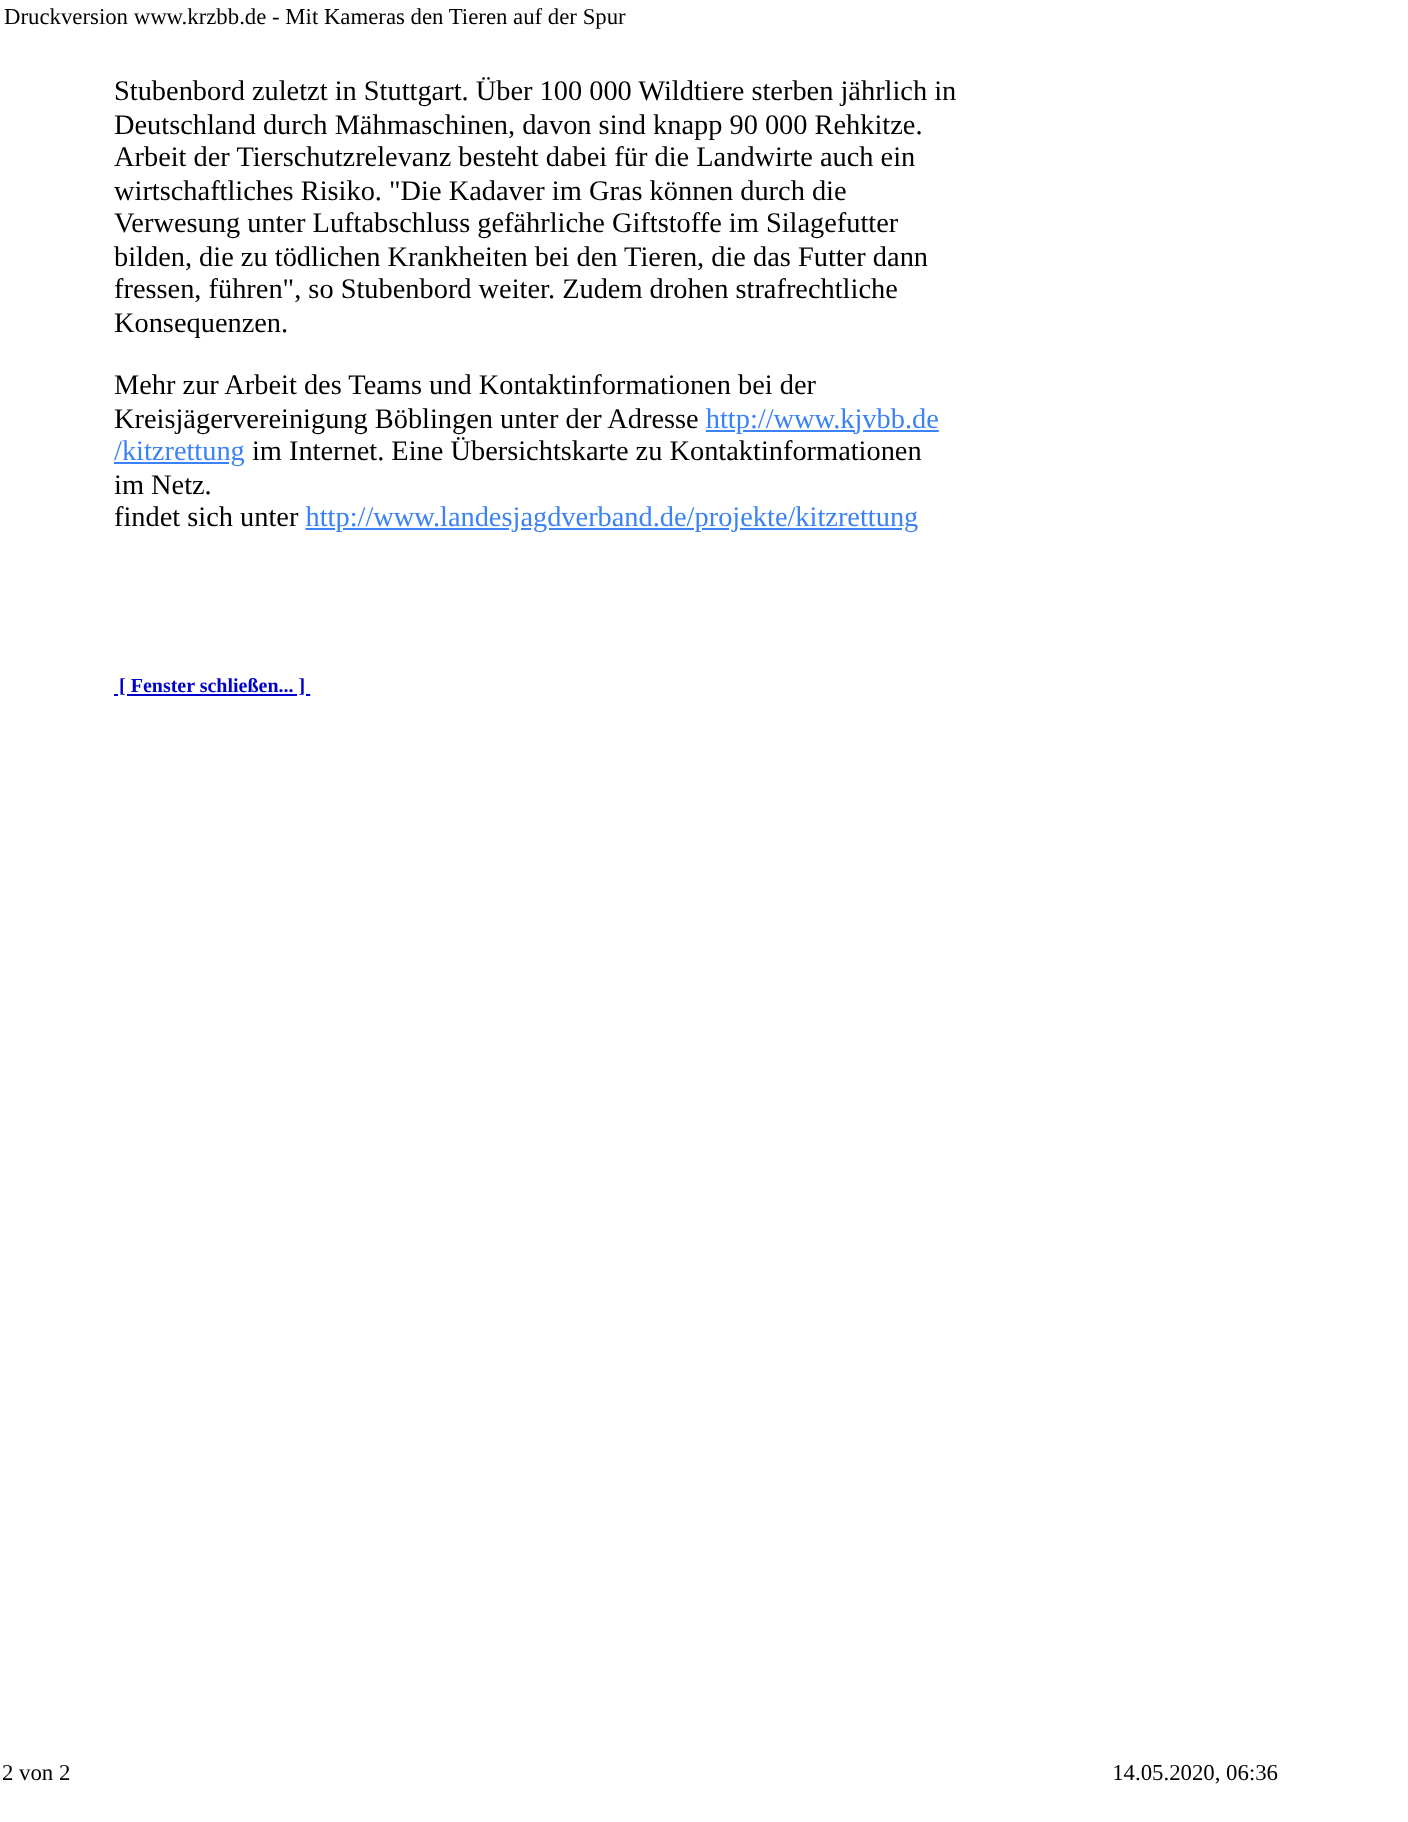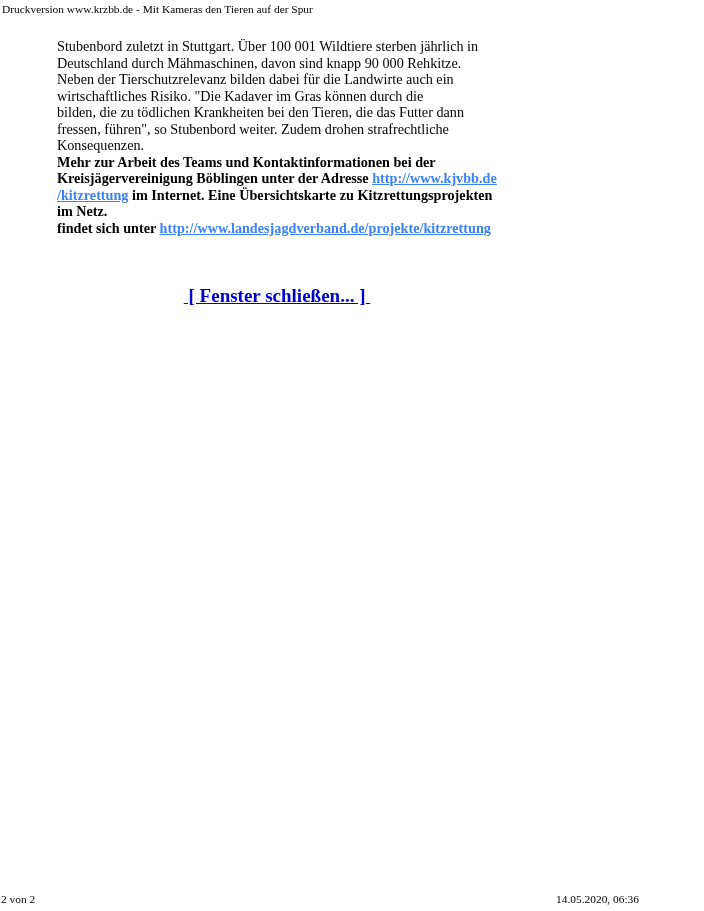--- a/index.html
+++ b/index.html
@@ -32,74 +32,74 @@
     position: absolute;
     left: 57px;
     top: 38px;
     width: 440px;
   }
   .para {
     font-size: 14.2px;
     line-height: 16.5px;
   }
   .para .line { white-space: pre; }
-  .para + .para { margin-top: 0; font-weight: bold; }
+  .para + .para { margin-top: 15px; }
   .body-link {
     color: #3b82f6;
     text-decoration: underline;
     cursor: pointer;
   }
   .close-row {
-    margin-top: 52px;
-    font-size: 19px;
+    margin-top: 68px;
+    font-size: 10px;
     line-height: 16.5px;
-    text-align: center;
   }
   .close-link {
     color: #0000cc;
     font-weight: bold;
     text-decoration: underline;
     white-space: pre;
     cursor: pointer;
   }
   .page-footer {
     position: absolute;
-    bottom: 5px;
+    bottom: 17px;
     left: 1px;
     right: 1px;
     display: flex;
     justify-content: space-between;
     font-size: 11.4px;
     line-height: 13px;
     white-space: nowrap;
   }
 </style>
 </head>
 <body>
 
 <div class="page">
 
   <div class="page-header">
     <span>Druckversion www.krzbb.de - Mit Kameras den Tieren auf der Spur</span>
   </div>
 
   <div class="content">
     <div class="para">
-        <div class="line"><span>Stubenbord zuletzt in Stuttgart. Über 100 001 Wildtiere sterben jährlich in</span></div>
+        <div class="line"><span>Stubenbord zuletzt in Stuttgart. Über 100 000 Wildtiere sterben jährlich in</span></div>
         <div class="line"><span>Deutschland durch Mähmaschinen, davon sind knapp 90 000 Rehkitze.</span></div>
-        <div class="line"><span>Neben der Tierschutzrelevanz bilden dabei für die Landwirte auch ein</span></div>
+        <div class="line"><span>Arbeit der Tierschutzrelevanz besteht dabei für die Landwirte auch ein</span></div>
         <div class="line"><span>wirtschaftliches Risiko. "Die Kadaver im Gras können durch die</span></div>
+        <div class="line"><span>Verwesung unter Luftabschluss gefährliche Giftstoffe im Silagefutter</span></div>
         <div class="line"><span>bilden, die zu tödlichen Krankheiten bei den Tieren, die das Futter dann</span></div>
         <div class="line"><span>fressen, führen", so Stubenbord weiter. Zudem drohen strafrechtliche</span></div>
         <div class="line"><span>Konsequenzen.</span></div>
       </div>
     <div class="para">
         <div class="line"><span>Mehr zur Arbeit des Teams und Kontaktinformationen bei der</span></div>
         <div class="line"><span>Kreisjägervereinigung Böblingen unter der Adresse </span><a class="body-link">http://www.kjvbb.de</a></div>
-        <div class="line"><a class="body-link">/kitzrettung</a><span> im Internet. Eine Übersichtskarte zu Kitzrettungsprojekten</span></div>
+        <div class="line"><a class="body-link">/kitzrettung</a><span> im Internet. Eine Übersichtskarte zu Kontaktinformationen</span></div>
         <div class="line"><span>im Netz.</span></div>
         <div class="line"><span>findet sich unter </span><a class="body-link">http://www.landesjagdverband.de/projekte/kitzrettung</a></div>
       </div>
     <div class="close-row">
       <a class="close-link"> [ Fenster schließen... ] </a>
     </div>
   </div>
 
   <div class="page-footer">
     <span>2 von 2</span>

